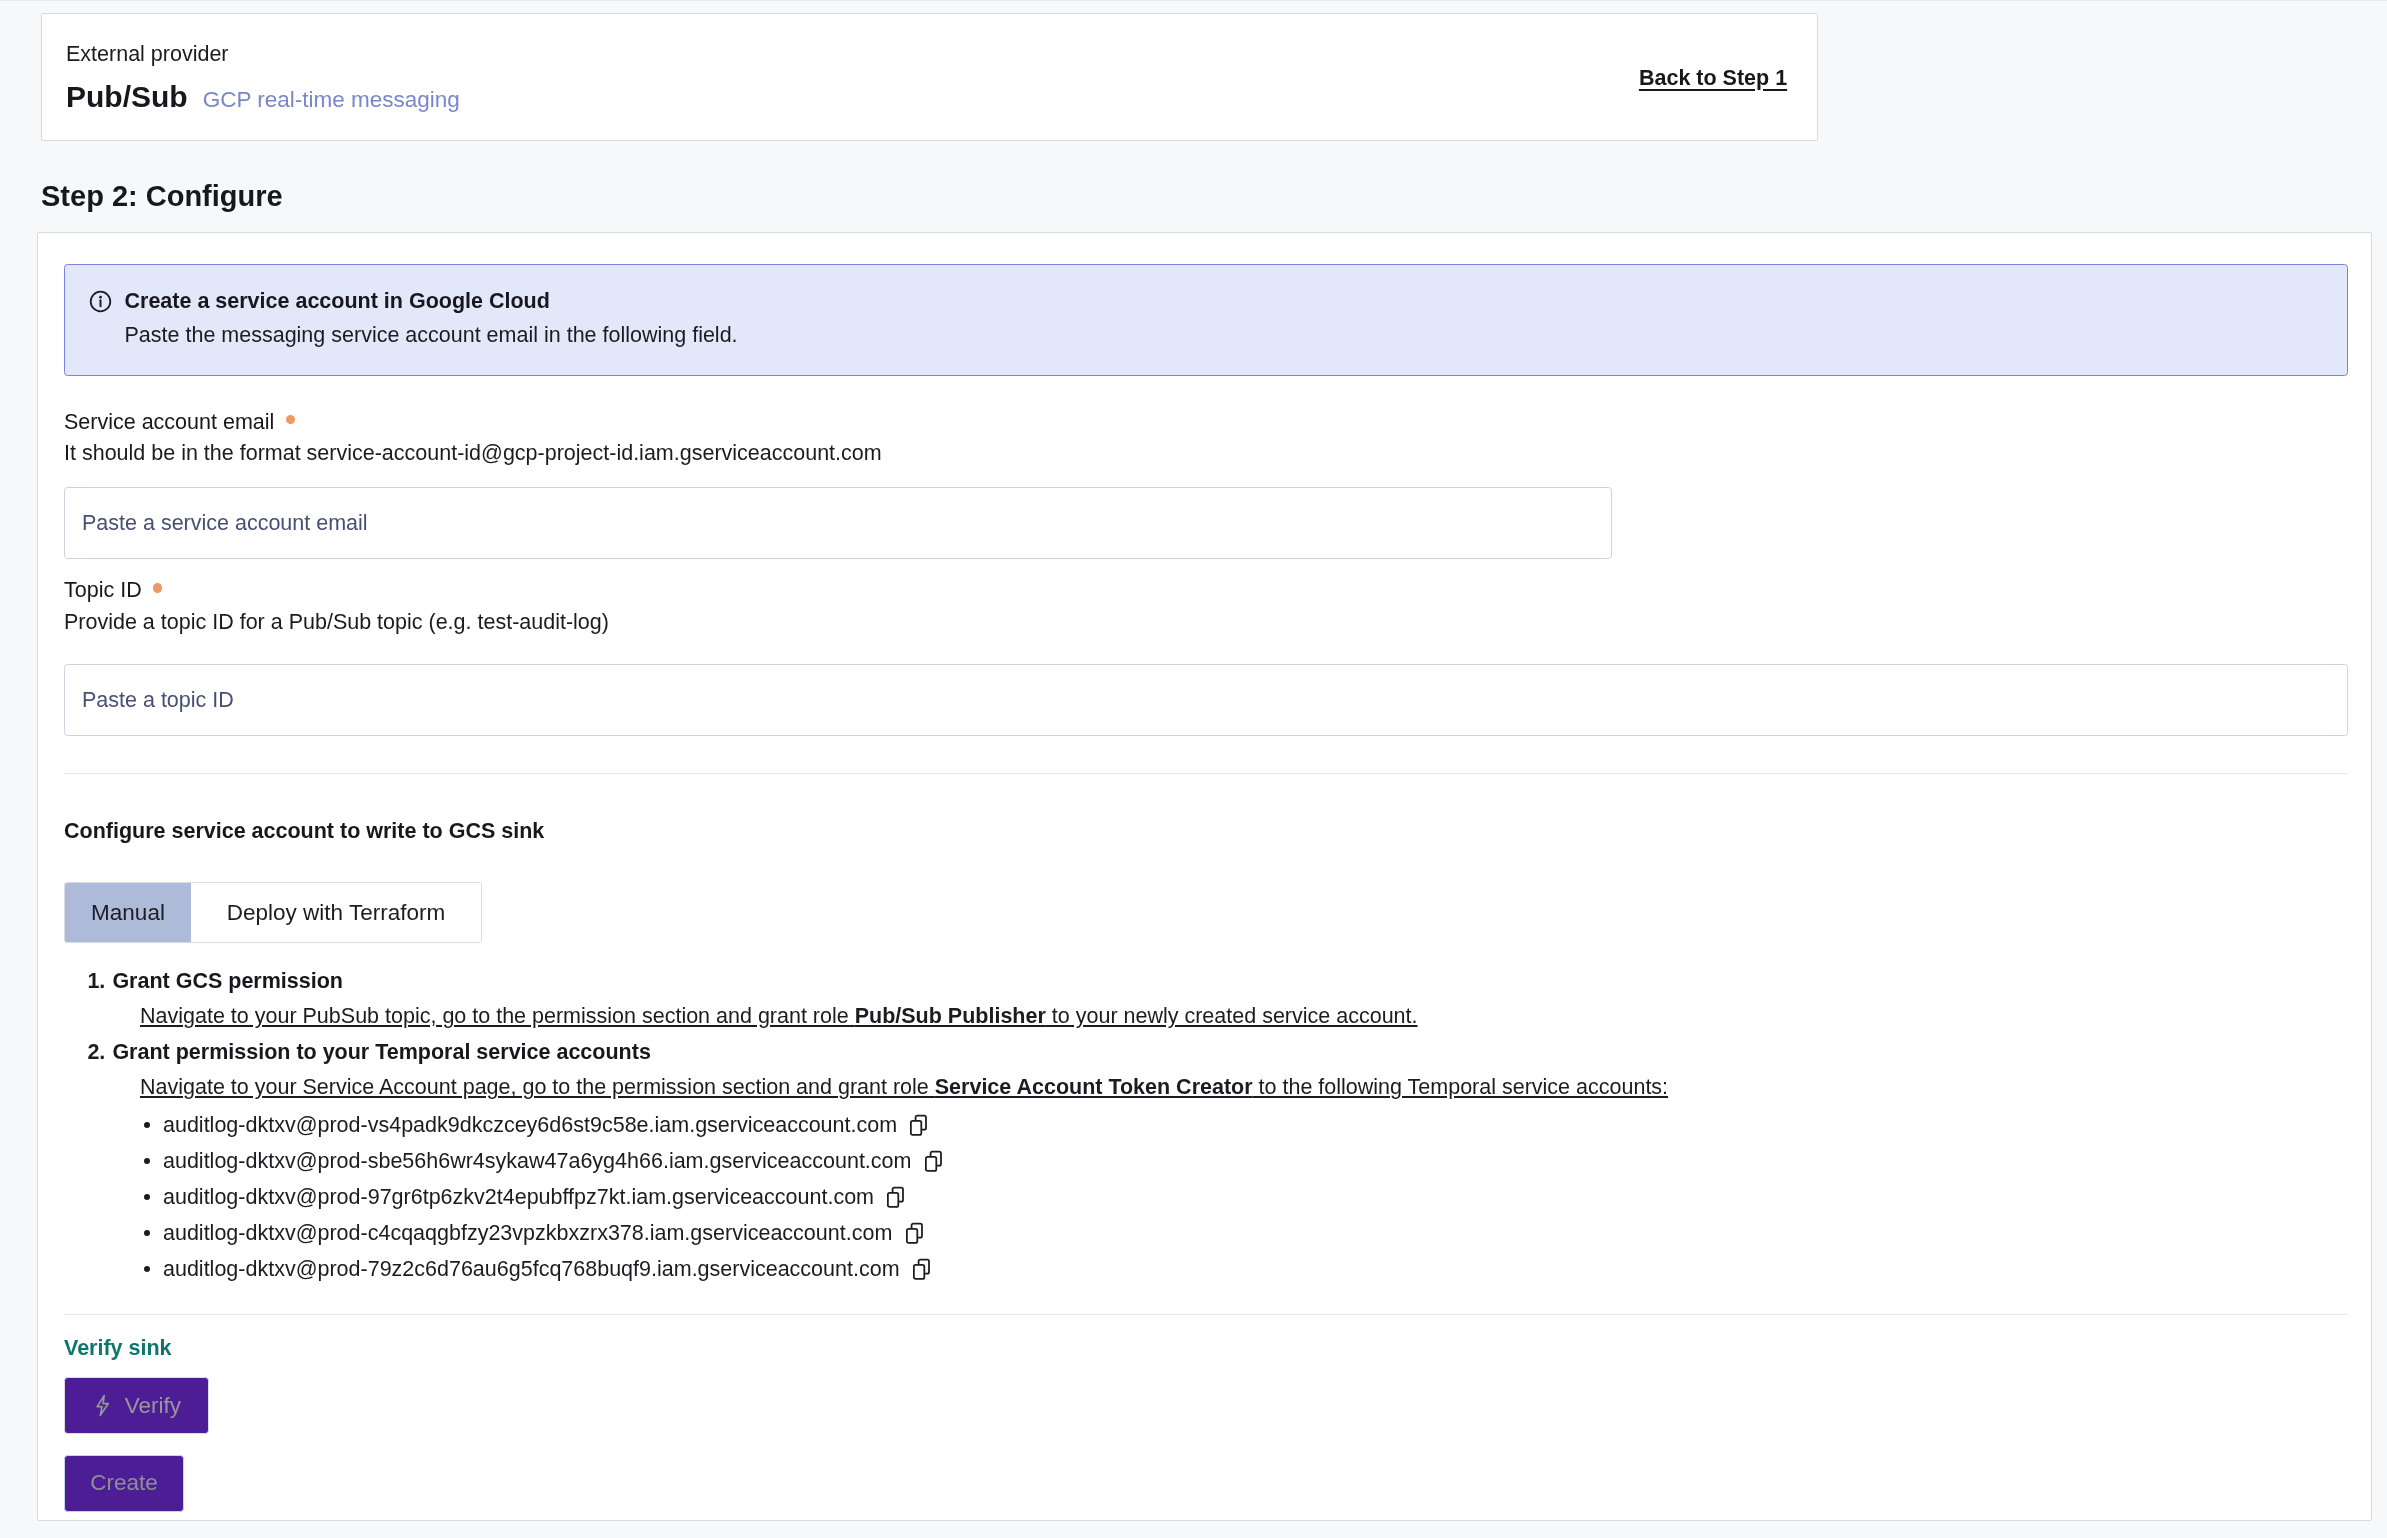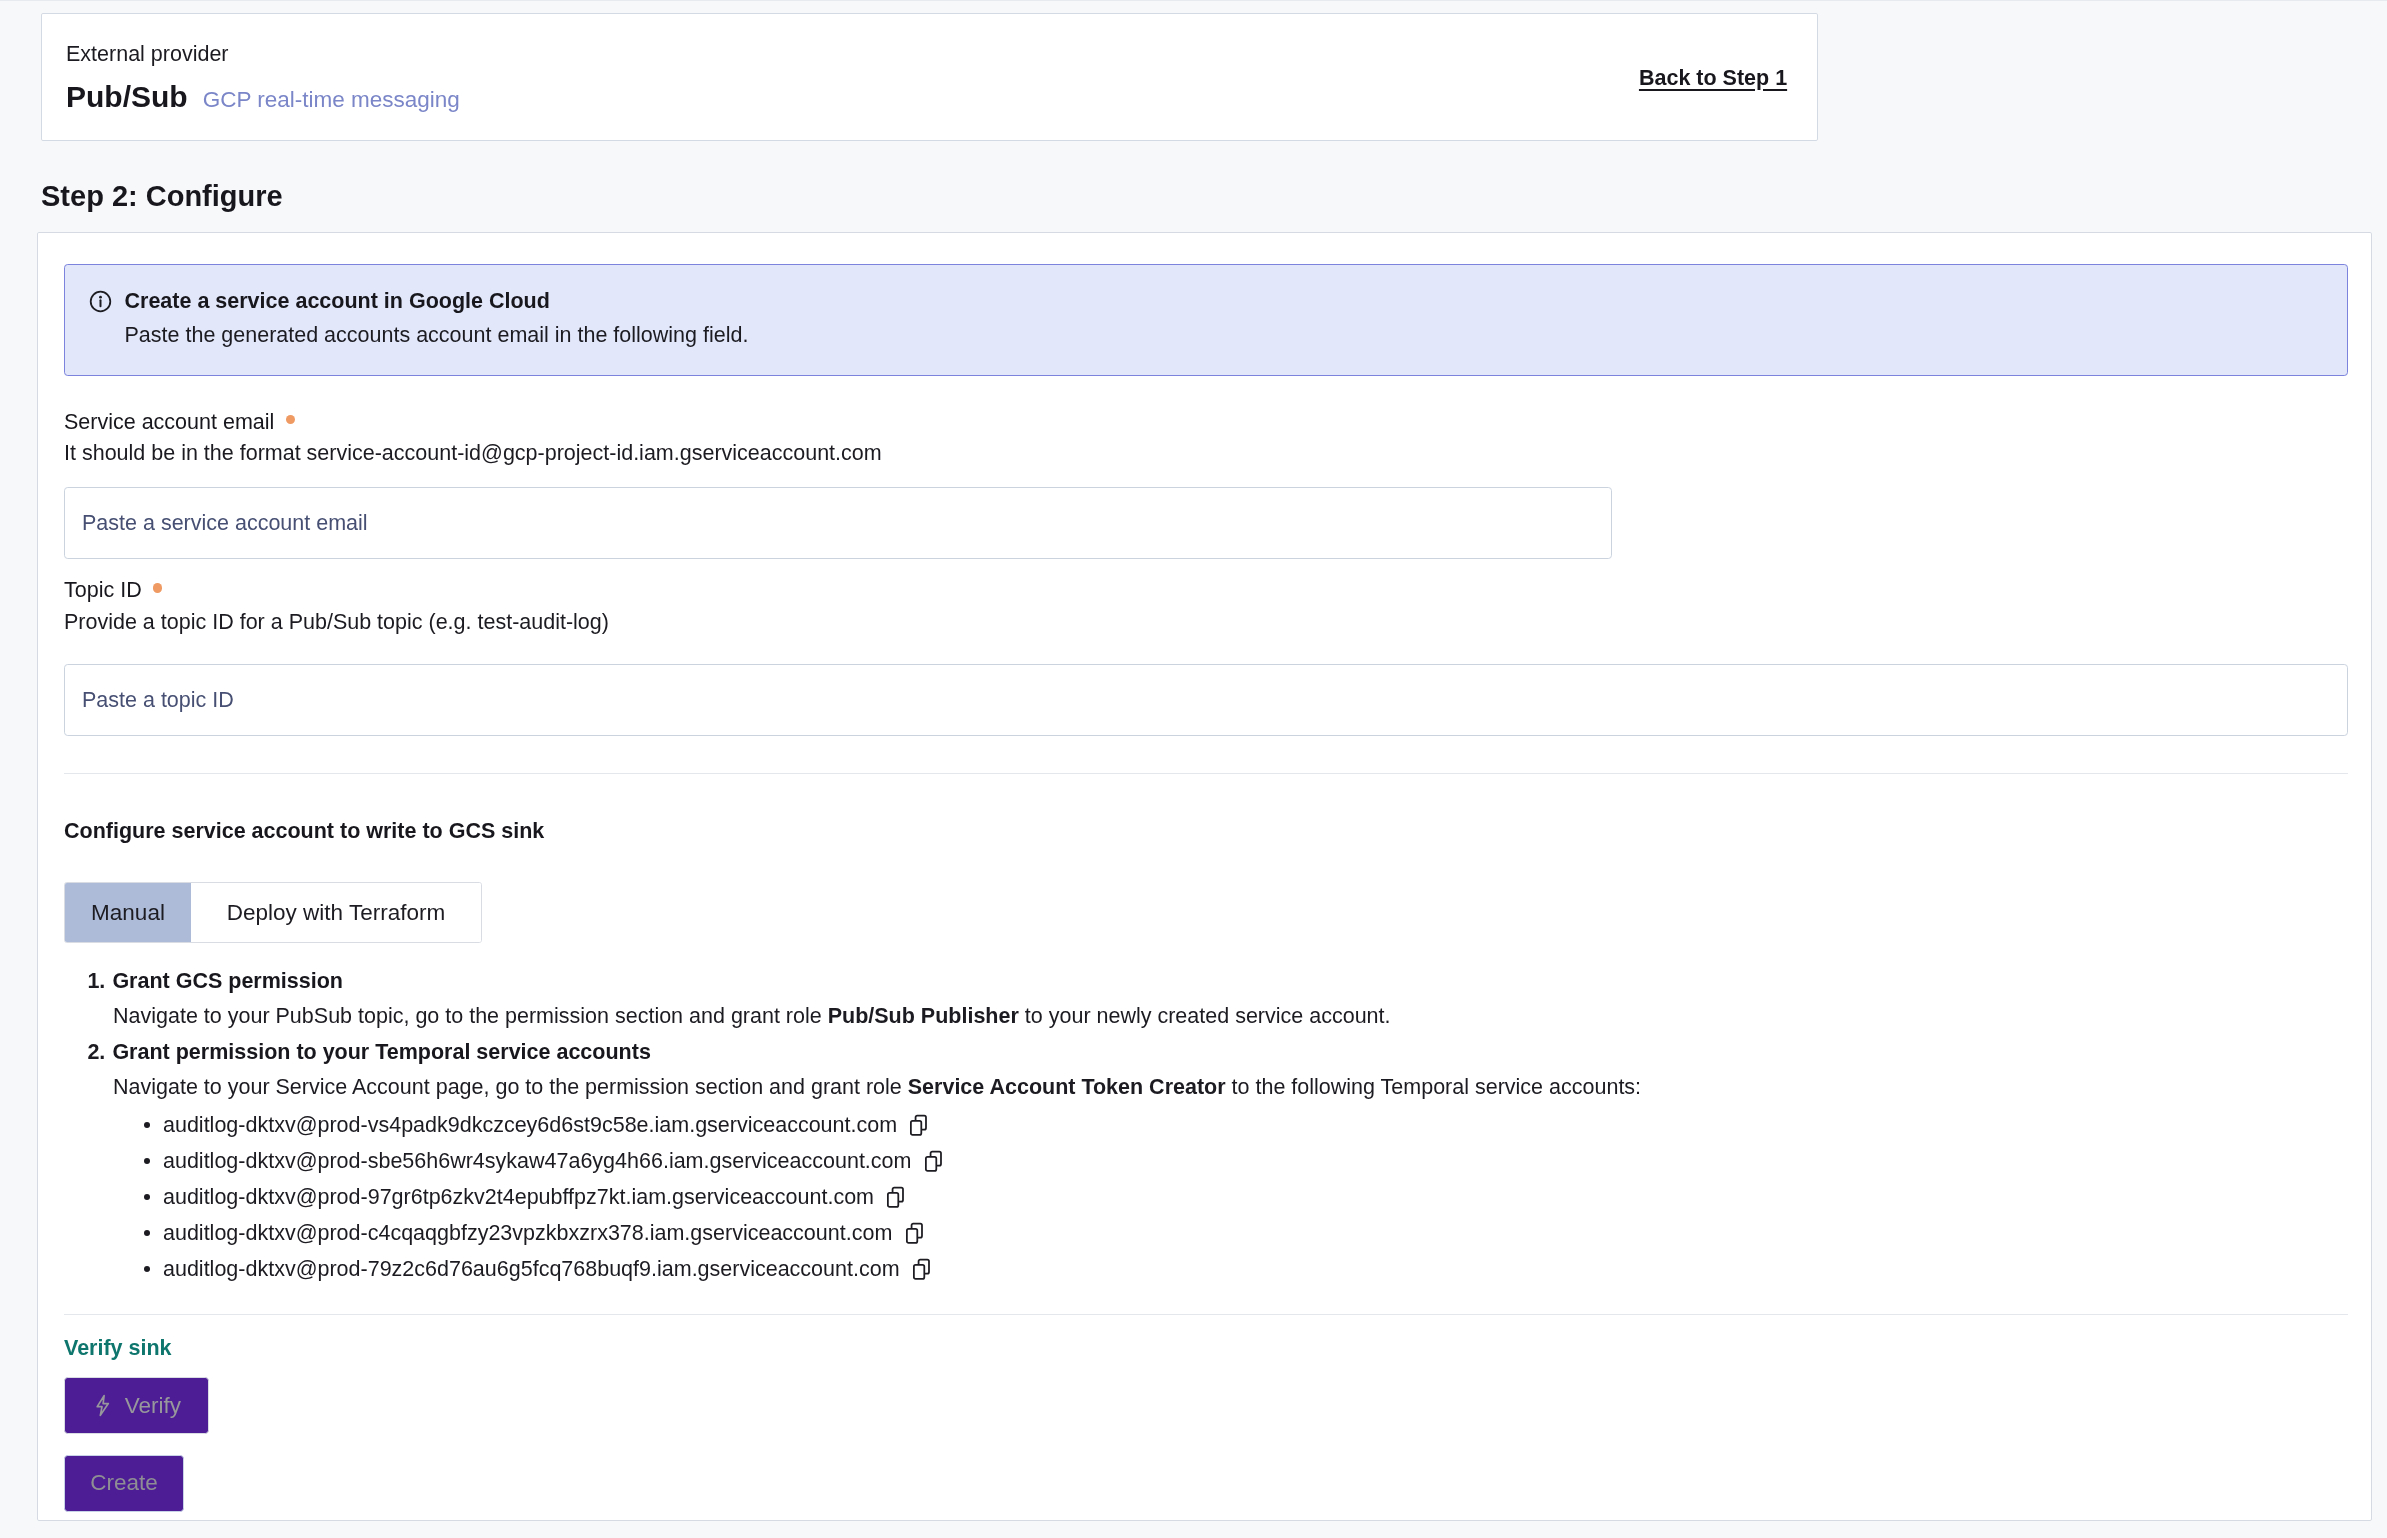--- a/index.html
+++ b/index.html
@@ -95,21 +95,21 @@
     font-size: 22.5px; color: #1c1c22; cursor: pointer; background: #ffffff;
   }
   .tab.selected { width: 126px; background: #aebbd8; font-weight: 500; }
   .tab.plain { width: 290px; }
 
   .steps { margin-top: 22.5px; }
   .step-header { display: flex; font-size: 21.5px; line-height: 30px; }
   .step-header.second { margin-top: 5.6px; }
   .step-num { width: 25px; font-weight: 700; flex: 0 0 auto; margin-left: 23.4px; }
   .step-title { font-weight: 700; color: #17171d; }
-  .step-body { margin-top: 5.6px; margin-left: 49px; font-size: 21.5px; line-height: 30px; color: #1b1b21; }
+  .step-body { margin-top: 5.6px; margin-left: 76px; font-size: 21.5px; line-height: 30px; color: #1b1b21; text-decoration: underline; }
   .step-body b { font-weight: 700; }
 
   .sa-list { margin-top: 9.4px; margin-left: 82px; padding-left: 17px; list-style: disc; }
   .sa-list li { height: 36px; font-size: 21.5px; color: #1b1b21; }
   .sa-email { vertical-align: middle; }
   .copy-btn { display: inline-block; vertical-align: middle; margin-left: 10.3px; cursor: pointer; line-height: 0; }
 
   
   .verify-title { margin-top: 19px; font-size: 21.5px; line-height: 28px; font-weight: 700; color: #0f766e; }
   .verify-desc { margin-top: 4.7px; font-size: 21.5px; line-height: 28px; color: #1b1b21; }
@@ -146,21 +146,21 @@
 
     <div class="info-box">
       <div class="info-title-row">
         <svg class="info-icon" viewBox="0 0 24 24">
           <circle cx="12" cy="12" r="9.4" fill="none" stroke="#1c1c22" stroke-width="1.7"></circle>
           <circle cx="12" cy="7.8" r="1.35" fill="#1c1c22"></circle>
           <line x1="12" y1="10.8" x2="12" y2="16.6" stroke="#1c1c22" stroke-width="1.9" stroke-linecap="round"></line>
         </svg>
         <span class="info-title">Create a service account in Google Cloud</span>
       </div>
-      <div class="info-body">Paste the generated accounts account email in the following field.</div>
+      <div class="info-body">Paste the messaging service account email in the following field.</div>
     </div>
 
     <div class="field-label">
       <span>Service account email</span><span class="req-dot"></span>
     </div>
     <div class="field-helper">It should be in the format service-account-id@gcp-project-id.iam.gserviceaccount.com</div>
     <input class="text-input email" type="text" placeholder="Paste a service account email" style="">
 
     <div class="field-label second">
       <span>Topic ID</span><span class="req-dot"></span>

